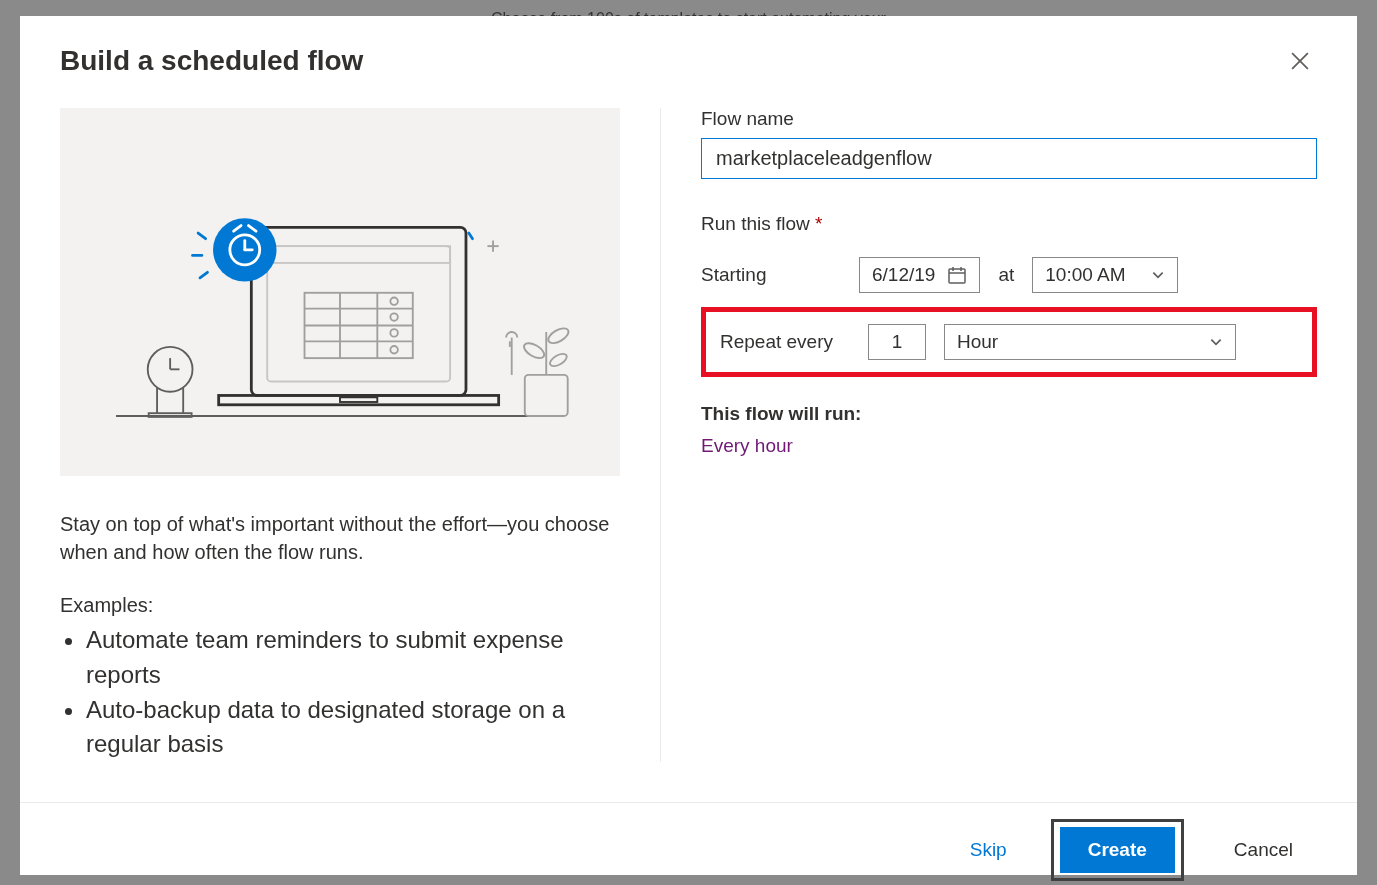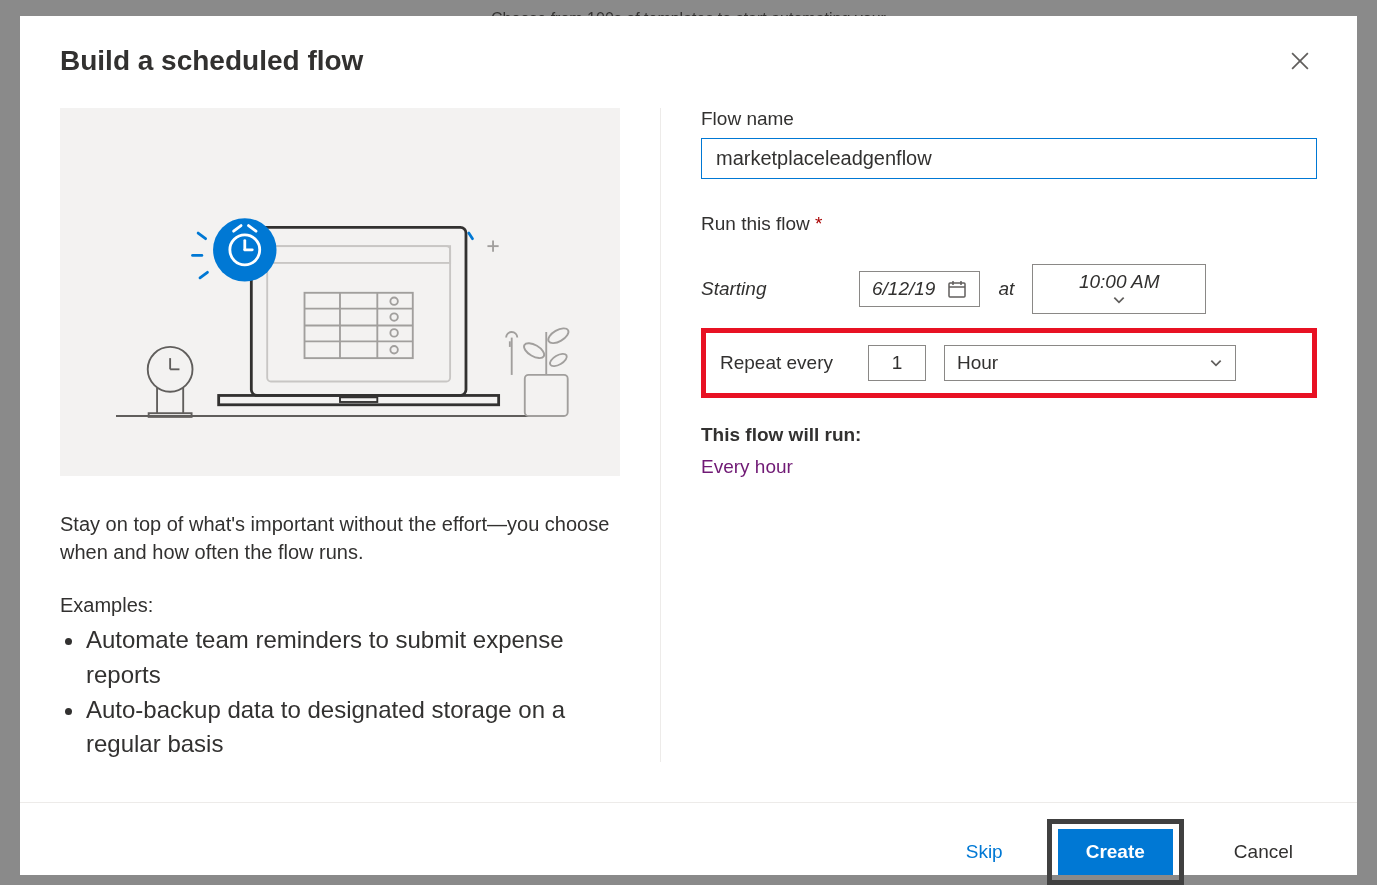--- a/index.html
+++ b/index.html
@@ -116,22 +116,21 @@
     font-family: inherit;
     outline: none;
   }
   .section {
     margin-top: 34px;
   }
   .control-row {
     display: flex;
     align-items: center;
     gap: 18px;
-    margin-top: 29px;
-    font-style: italic;
+    margin-top: 22px;
   }
   .row-label {
     width: 140px;
     font-size: 19px;
     color: #323130;
   }
   .date-input {
     display: inline-flex;
     align-items: center;
     gap: 12px;
@@ -147,21 +146,21 @@
   }
   .time-select, .unit-select {
     border: 1px solid #8a8886;
     padding: 6px 12px;
     font-size: 19px;
     color: #323130;
     display: inline-flex;
     align-items: center;
     justify-content: space-between;
   }
-  .time-select { width: 174px; flex-direction: column; }
+  .time-select { width: 146px; }
   .unit-select { width: 292px; text-align: right; }
   .num-input {
     border: 1px solid #8a8886;
     width: 58px;
     text-align: center;
     padding: 6px 0;
     font-size: 19px;
     color: #323130;
     font-family: inherit;
   }
@@ -215,21 +214,21 @@
   .default-btn {
     font-size: 19px;
     background: #ffffff;
     color: #323130;
     border: none;
     font-family: inherit;
     cursor: pointer;
     padding: 12px 24px;
   }
   .create-highlight {
-    border: 5px solid #404040;
+    border: 3px solid #404040;
     padding: 5px 6px;
     display: inline-flex;
   }
   .chevron-down {
     width:14px; height:14px;
   }
   
   .illu-svg { position:absolute; inset:0; }
 </style>
 </head>

